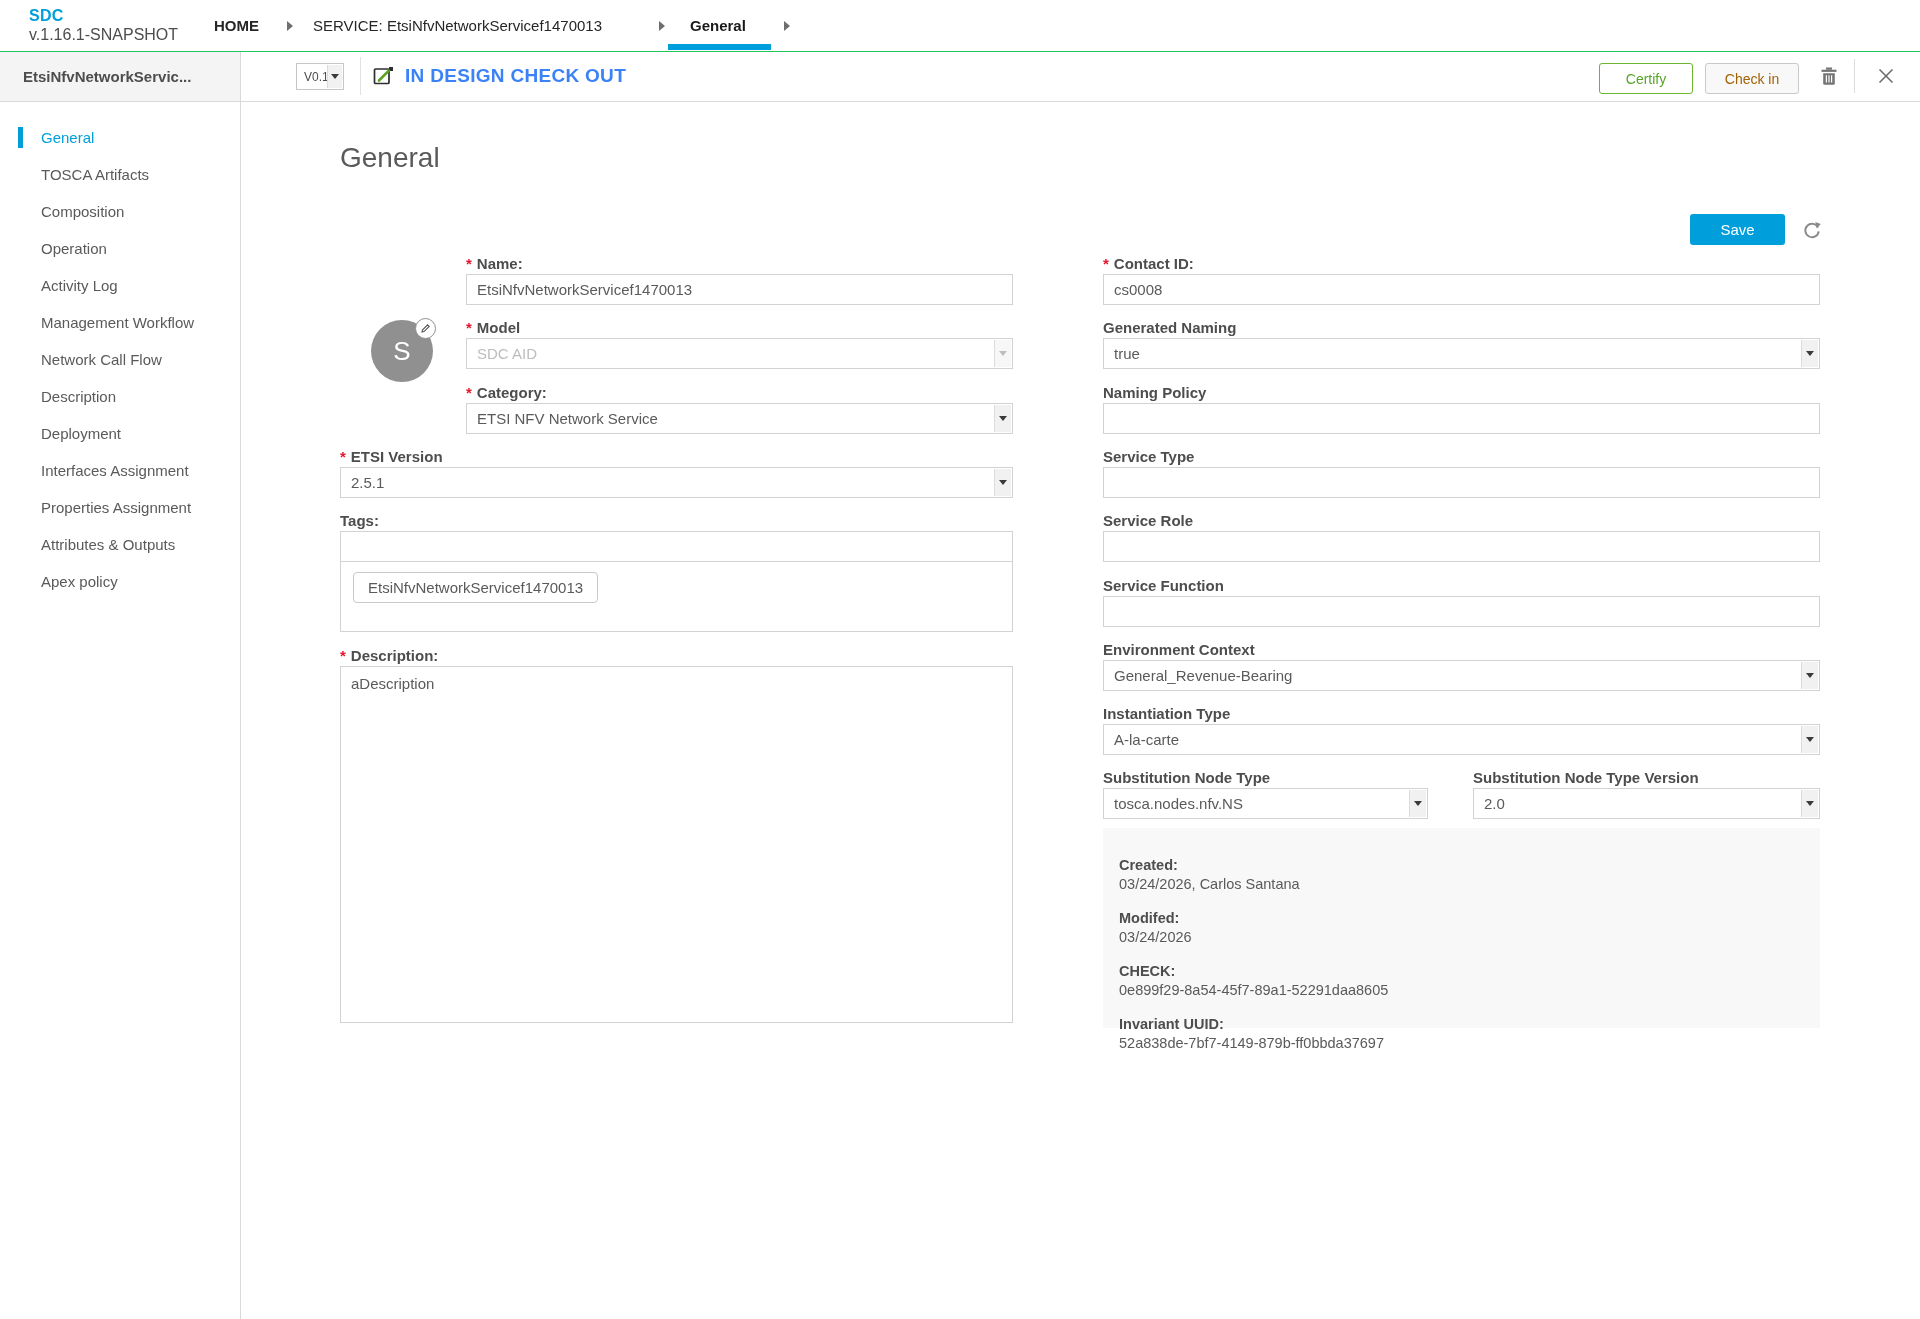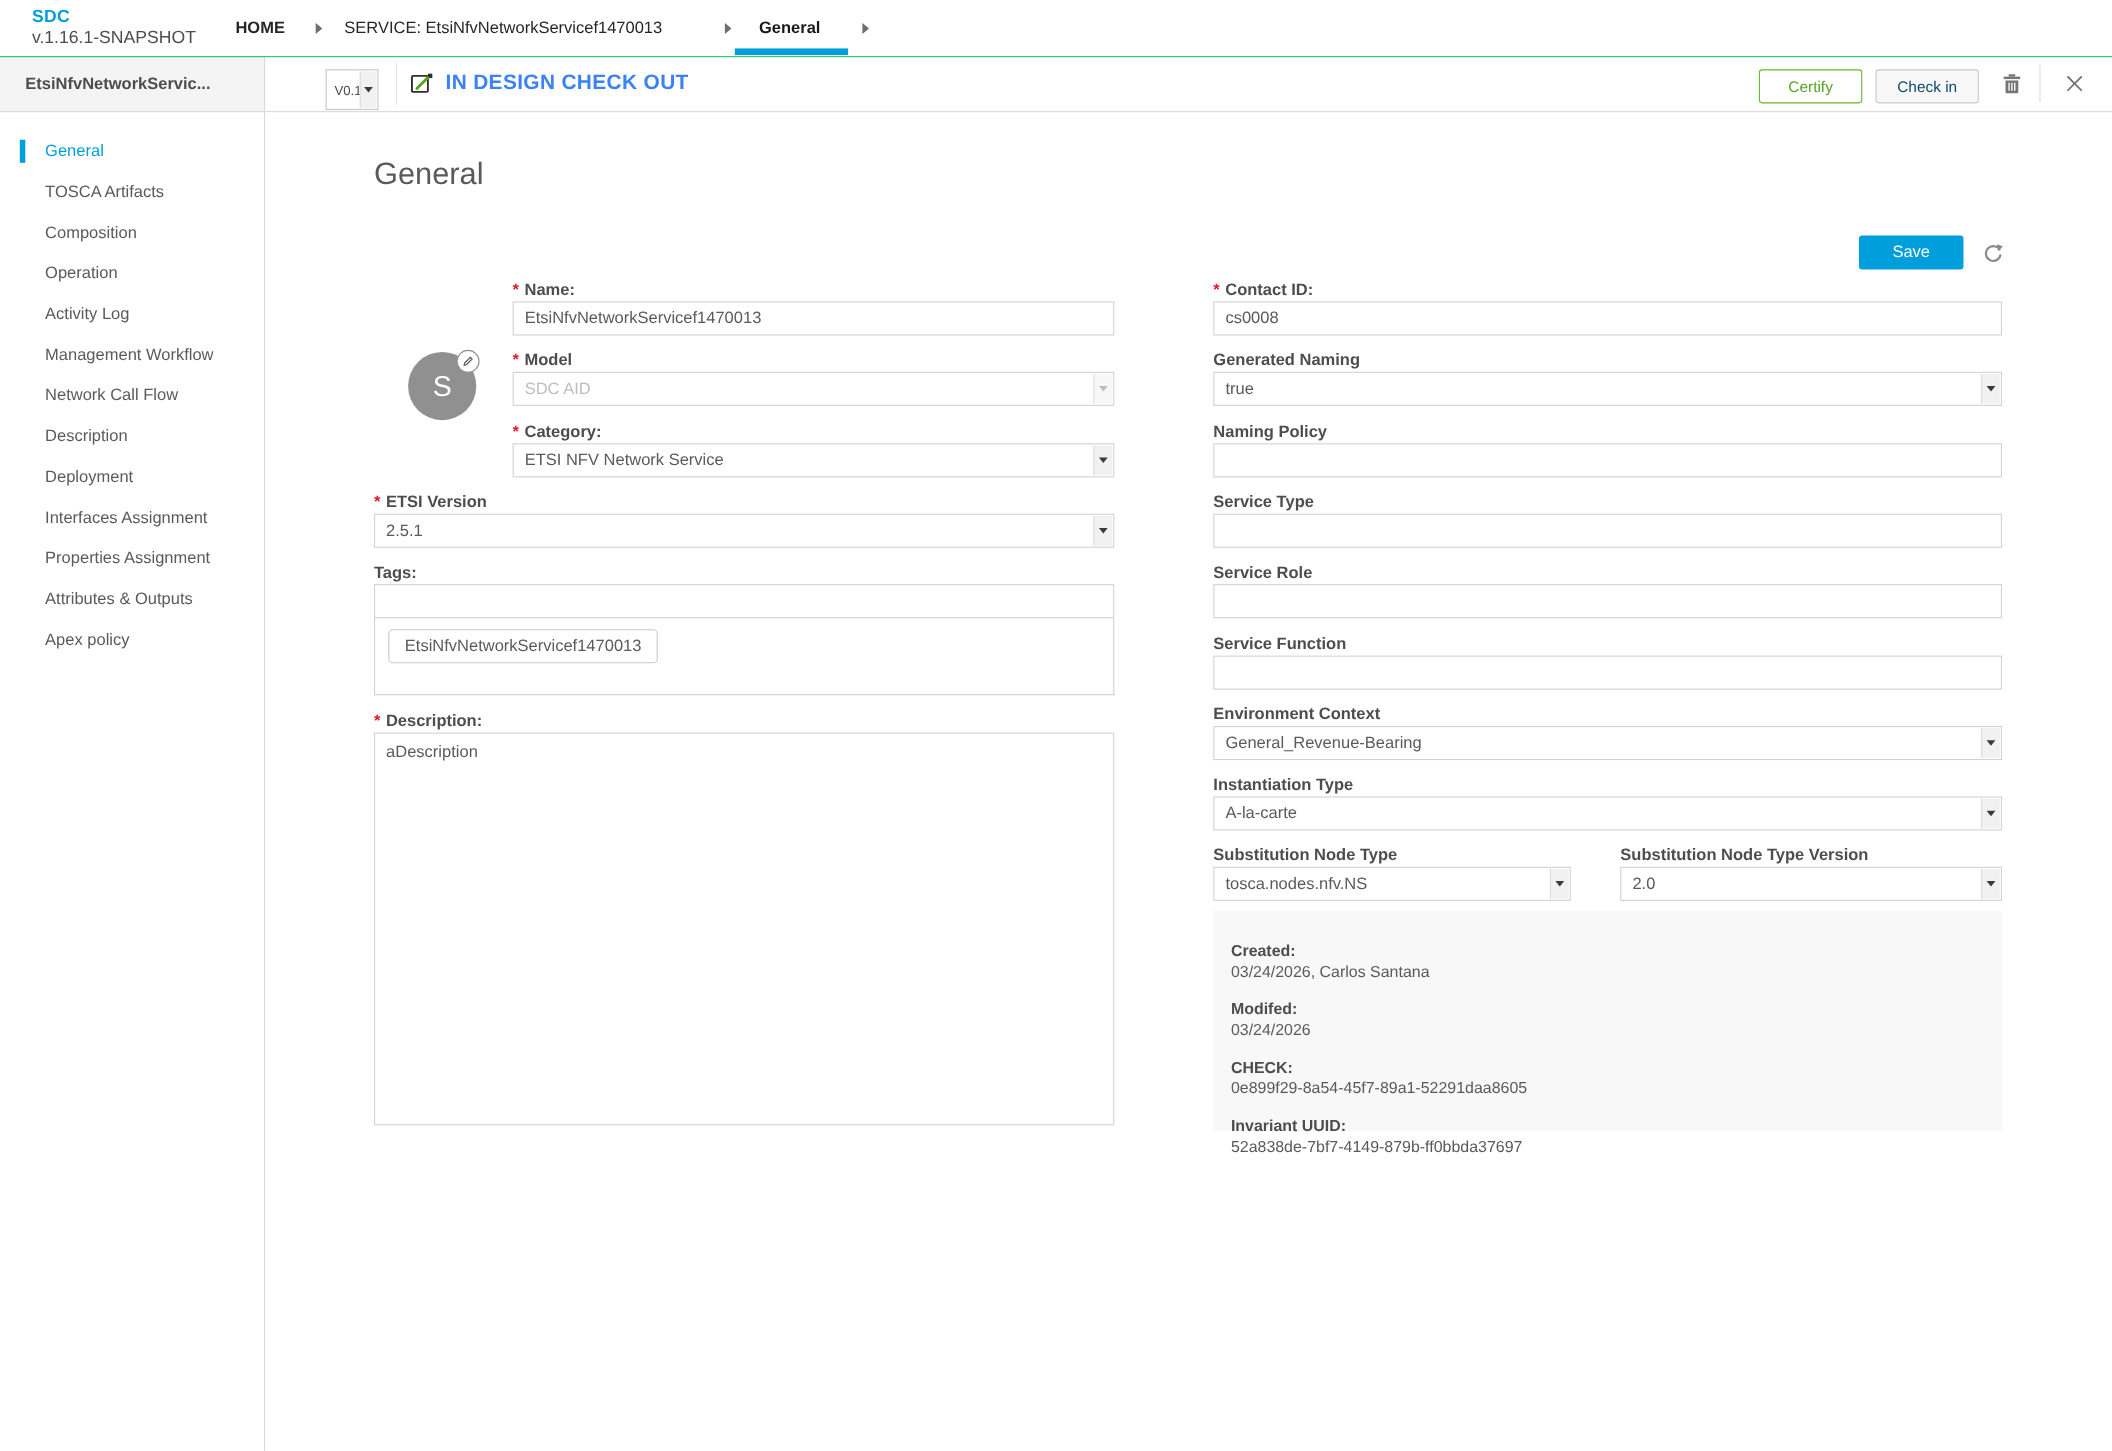--- a/index.html
+++ b/index.html
@@ -20,30 +20,30 @@
   .bc-caret{position:absolute;top:21px;width:0;height:0;border-top:5px solid transparent;
             border-bottom:5px solid transparent;border-left:6px solid #6e6e6e}
   .tab-underline{position:absolute;left:668px;top:44px;width:103px;height:6px;background:#009fdb}
 
   
   .toolbar{position:absolute;left:0;top:51px;width:1920px;height:50px;background:#fff;
            border-bottom:1px solid #d9d9d9;z-index:2}
   .entity-box{position:absolute;left:0;top:0;width:241px;height:50px;background:#f4f4f4;
               border-right:1px solid #d9d9d9;display:flex;align-items:center;padding-left:23px;
               box-sizing:border-box;font-size:15px;font-weight:700;color:#4d4d4d;white-space:nowrap;overflow:hidden}
-  .ver-sel{position:absolute;left:296px;top:12px;width:48px;height:37px;border:1px solid #c6c6c6;
+  .ver-sel{position:absolute;left:296px;top:12px;width:48px;height:27px;border:1px solid #c6c6c6;
            font-size:12px;color:#4d4d4d;display:flex;align-items:center;padding:0 16px 0 7px;
            box-sizing:border-box;background:#fff;cursor:pointer}
   .tb-div{position:absolute;left:360px;top:6px;width:1px;height:38px;background:#e2e2e2}
   .status{position:absolute;left:372px;top:0;height:50px;display:flex;align-items:center;gap:9px}
   .status-txt{font-size:19px;font-weight:700;color:#3b82f6;letter-spacing:.3px}
   .btn{display:flex;align-items:center;justify-content:center;font-size:14px;border-radius:3px;
        box-sizing:border-box;cursor:pointer;position:absolute;top:12px;height:31px}
   .btn-certify{left:1599px;width:94px;border:1px solid #6cb52f;color:#56a526;background:#fff}
-  .btn-checkin{left:1705px;width:94px;border:1px solid #c9c9c9;color:#0c4a6e;background:#f8f8f8;font-weight:500}
+  .btn-checkin{left:1705px;width:94px;border:1px solid #c9c9c9;color:#a16207;background:#f8f8f8;font-weight:500}
   .tb-icon{position:absolute;cursor:pointer}
   .i-trash{left:1818px;top:14px}
   .tb-div2{position:absolute;left:1854px;top:8px;width:1px;height:34px;background:#dcdcdc}
   .i-close{left:1878px;top:17px}
 
   
   .sidebar{position:absolute;left:0;top:101px;width:241px;bottom:0;background:#fff;
            border-right:1px solid #d9d9d9;box-sizing:border-box;padding-top:18px}
   .side-item{position:relative;height:37px;display:flex;align-items:center;padding-left:41px;
              font-size:15px;color:#5a5a5a;cursor:pointer;white-space:nowrap}

